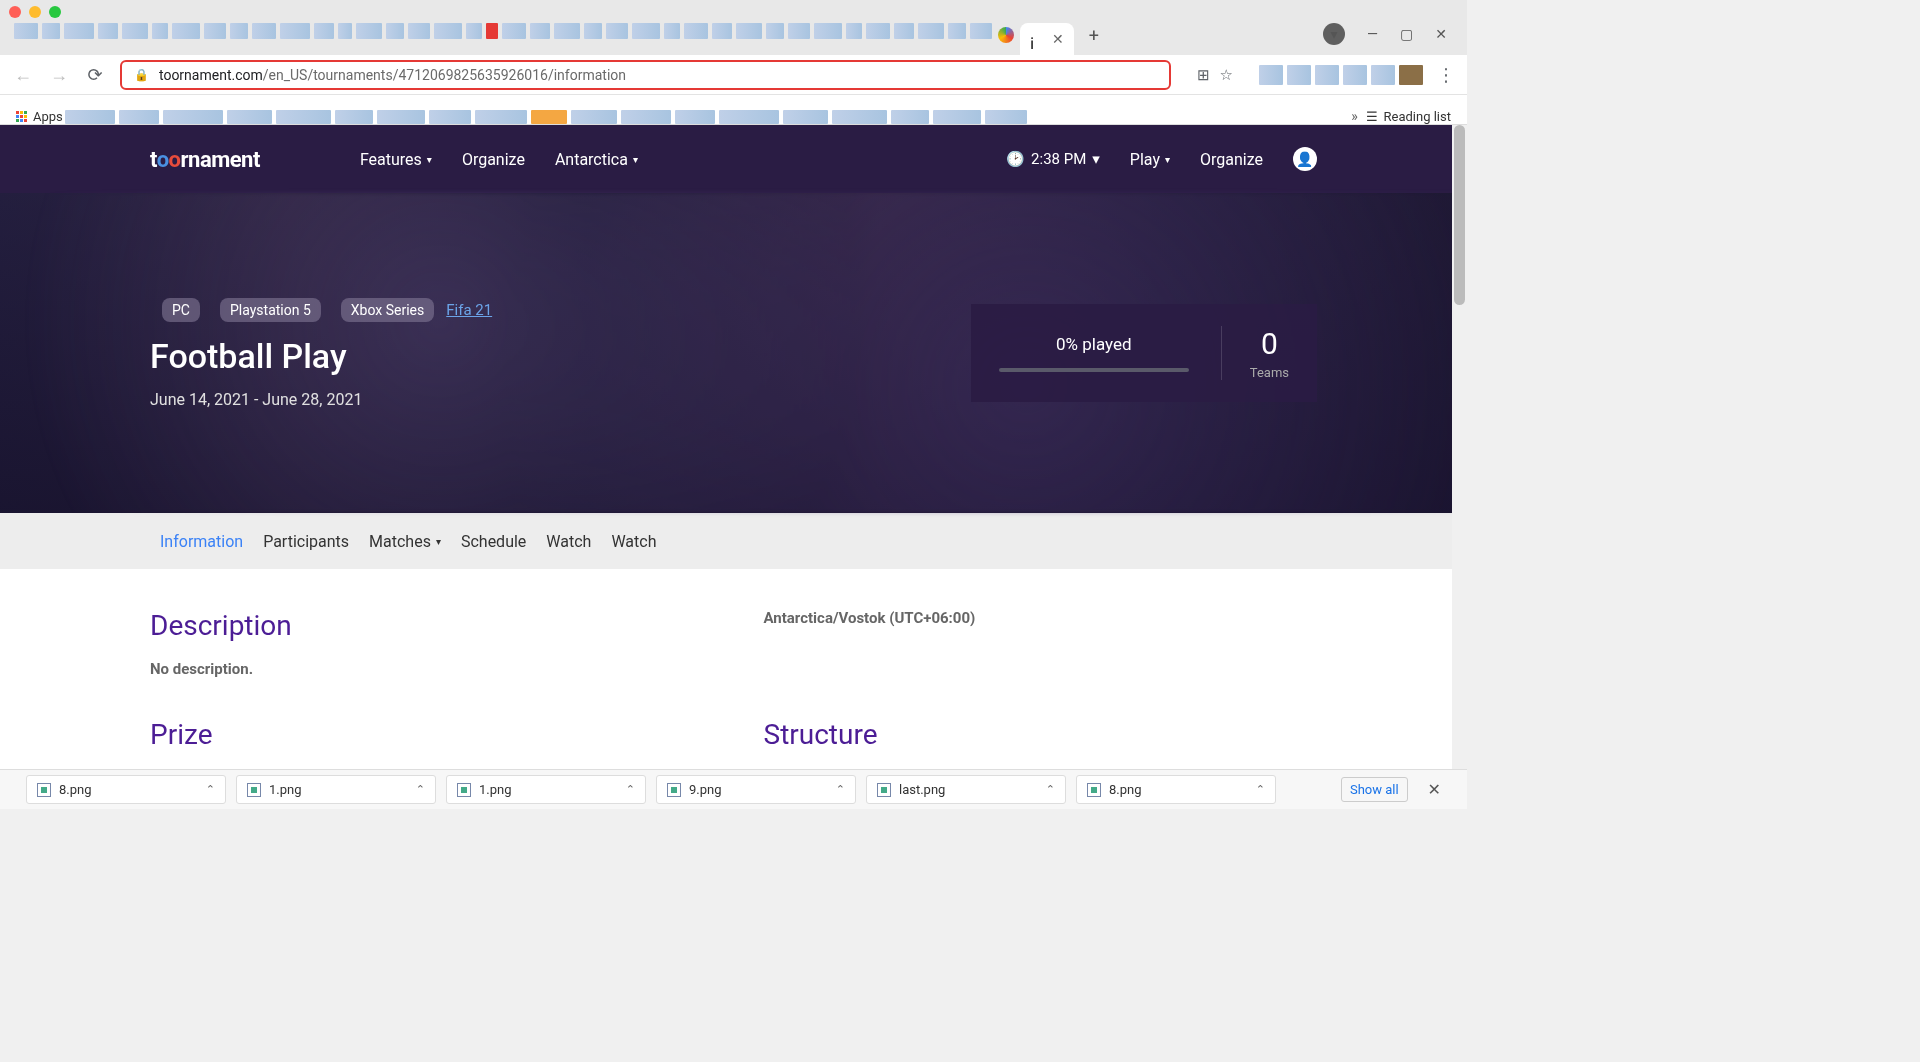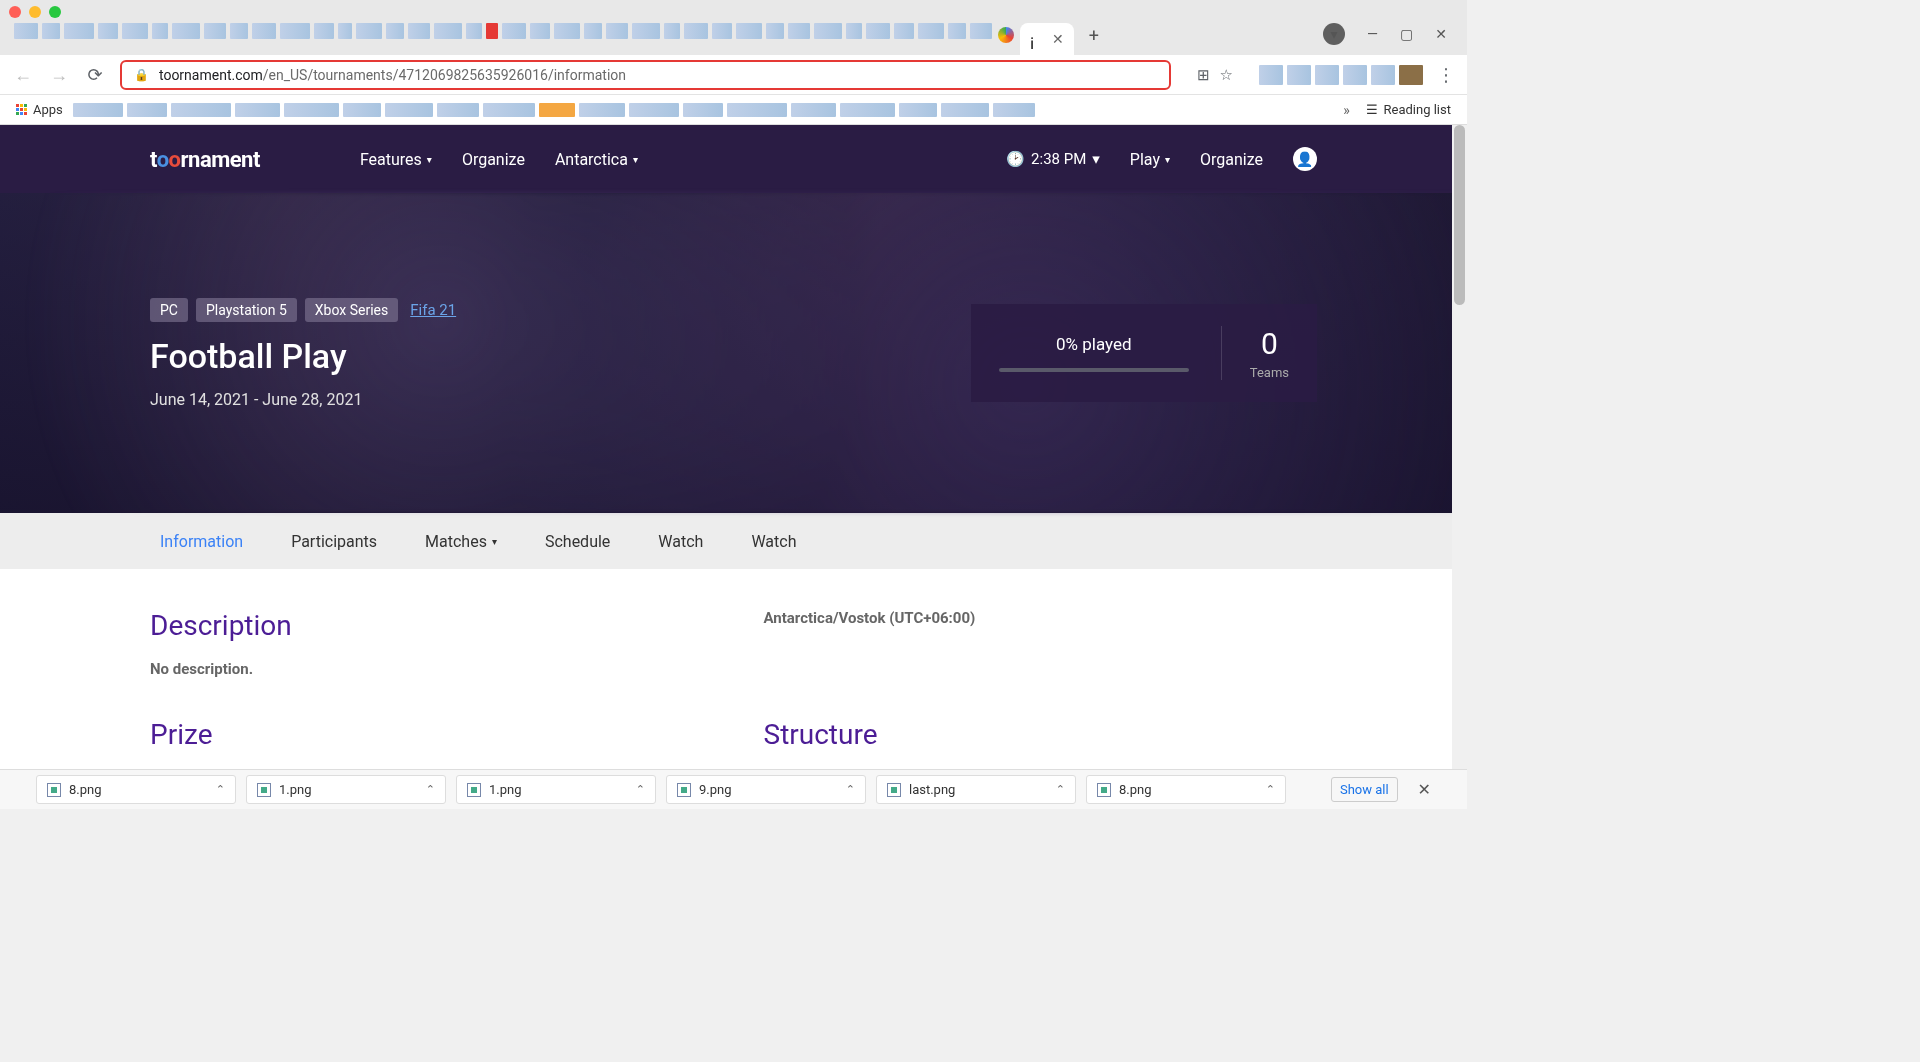--- a/index.html
+++ b/index.html
@@ -33,21 +33,21 @@
 .url-box .url { font-size: 14px; color: #202124; flex: 1; }
 .url-box .url .domain { color: #202124; }
 .url-box .url .path { color: #6a6a6a; }
 .url-box .right-icons { display: flex; align-items: center; gap: 10px; margin-left: auto; }
 .url-box .right-icons span { font-size: 15px; color: #5f6368; cursor: pointer; }
 .ext-blurred { display: flex; gap: 4px; align-items: center; }
 .ext-blurred .b { width: 24px; height: 20px; }
 .menu-dots { font-size: 18px; color: #5f6368; cursor: pointer; }
 
 
-.bookmarks { height: 30px; background: #fff; display: flex; align-items: center; padding: 0 16px; gap: 10px; border-bottom: 1px solid #ddd; }
+.bookmarks { height: 30px; background: #fff; display: flex; align-items: flex-end; padding: 0 16px; gap: 2px; border-bottom: 1px solid #ddd; }
 .apps-btn { display: flex; align-items: center; gap: 6px; font-size: 13px; color: #333; cursor: pointer; }
 .apps-grid { display: grid; grid-template-columns: repeat(3, 3px); grid-template-rows: repeat(3, 3px); gap: 1px; }
 .apps-grid span { background: #ea4335; }
 .apps-grid span:nth-child(2) { background: #fbbc04; }
 .apps-grid span:nth-child(3) { background: #34a853; }
 .apps-grid span:nth-child(4) { background: #4285f4; }
 .apps-grid span:nth-child(5) { background: #ea4335; }
 .apps-grid span:nth-child(6) { background: #fbbc04; }
 .apps-grid span:nth-child(7) { background: #34a853; }
 .apps-grid span:nth-child(8) { background: #4285f4; }
@@ -64,43 +64,43 @@
 .nav-item { font-size: 16px; color: #fff; cursor: pointer; display: flex; align-items: center; gap: 5px; }
 .nav-item .caret { font-size: 10px; }
 .nav-spacer { flex: 1; }
 .clock-item { display: flex; align-items: center; gap: 6px; font-size: 15px; }
 .avatar { width: 24px; height: 24px; border-radius: 50%; background: #fff; display: flex; align-items: center; justify-content: center; font-size: 14px; color: #2a1c44; }
 
 .hero { height: 320px; background: linear-gradient(180deg, rgba(20,15,40,0.6), rgba(20,15,40,0.85)), linear-gradient(90deg, #3a3560 0%, #4a3a5a 20%, #2d2848 40%, #5a4268 60%, #3a3055 80%, #2a2440 100%); position: relative; display: flex; align-items: center; padding: 0 150px; }
 .hero-blur { position: absolute; inset: 0; background: radial-gradient(circle at 30% 40%, rgba(120,100,160,0.3), transparent 40%), radial-gradient(circle at 70% 60%, rgba(80,60,120,0.4), transparent 50%); filter: blur(2px); }
 .hero-content { position: relative; z-index: 2; color: #fff; }
 .badges { display: flex; gap: 8px; align-items: center; margin-bottom: 14px; }
-.badge { background: rgba(130,120,150,0.6); padding: 4px 10px; border-radius: 3px; font-size: 14px; color: #fff; }
+.badge { background: rgba(130,120,150,0.6); padding: 4px 10px; border-radius: 8px; font-size: 14px; color: #fff; margin-left: 12px; }
 .game-link { color: #6ba4e8; text-decoration: underline; font-size: 15px; margin-left: 4px; }
 .hero h1 { font-size: 34px; font-weight: 500; margin-bottom: 14px; }
 .hero .dates { font-size: 16px; color: #e0e0e0; }
 .stats-box { position: absolute; right: 150px; top: 50%; transform: translateY(-50%); background: rgba(42,28,68,0.9); display: flex; align-items: center; padding: 22px 28px; gap: 32px; z-index: 2; }
 .stats-left { text-align: center; }
 .stats-left .played { font-size: 17px; color: #fff; margin-bottom: 14px; }
 .progress { width: 190px; height: 4px; background: #5a5a6a; border-radius: 2px; }
 .stats-right { text-align: center; border-left: 1px solid rgba(255,255,255,0.15); padding-left: 28px; }
 .stats-right .num { font-size: 30px; color: #fff; }
 .stats-right .lbl { font-size: 13px; color: #aaa; margin-top: 4px; }
 
-.subnav { height: 56px; background: #ededed; display: flex; align-items: center; padding: 0 160px; gap: 48px; }
+.subnav { height: 56px; background: #ededed; display: flex; align-items: center; padding: 0 160px; gap: 20px; }
 .subnav a { font-size: 16px; color: #333; cursor: pointer; display: flex; align-items: center; gap: 5px; }
 .subnav a.active { color: #3b82f6; }
 .subnav .caret { font-size: 10px; }
 
 .content { background: #fff; padding: 40px 150px; display: grid; grid-template-columns: 1fr 1fr; gap: 40px 60px; }
 .content h2 { font-size: 28px; font-weight: 400; color: #4c1d95; margin-bottom: 18px; }
 .content p { font-size: 15px; color: #666; font-weight: bold; }
 
 
-.downloads { position: absolute; bottom: 0; left: 0; right: 0; height: 40px; background: #f7f7f7; border-top: 1px solid #ddd; display: flex; align-items: center; padding: 0 36px; gap: 10px; }
+.downloads { position: absolute; bottom: 0; left: 0; right: 0; height: 40px; background: #f7f7f7; border-top: 1px solid #ddd; display: flex; align-items: center; padding: 0 26px; gap: 10px; }
 .dl-item { display: flex; align-items: center; gap: 10px; padding: 6px 10px; background: #fff; border: 1px solid #ddd; border-radius: 3px; font-size: 13px; color: #333; cursor: pointer; min-width: 200px; justify-content: space-between; }
 .dl-item .left { display: flex; align-items: center; gap: 8px; }
 .dl-icon { width: 14px; height: 14px; border: 1px solid #78a; background: #fff; position: relative; }
 .dl-icon::after { content: ''; position: absolute; top: 3px; left: 3px; width: 6px; height: 6px; background: #4a8; }
 .dl-caret { font-size: 11px; color: #666; }
 .showall { margin-left: auto; color: #1a73e8; font-size: 13px; cursor: pointer; padding: 4px 8px; border: 1px solid #ccc; border-radius: 3px; }
 .dl-close { font-size: 16px; color: #555; cursor: pointer; margin-left: 10px; }
 
 
 .vscroll { position: absolute; right: 0; top: 125px; bottom: 40px; width: 15px; background: #f0f0f0; }

